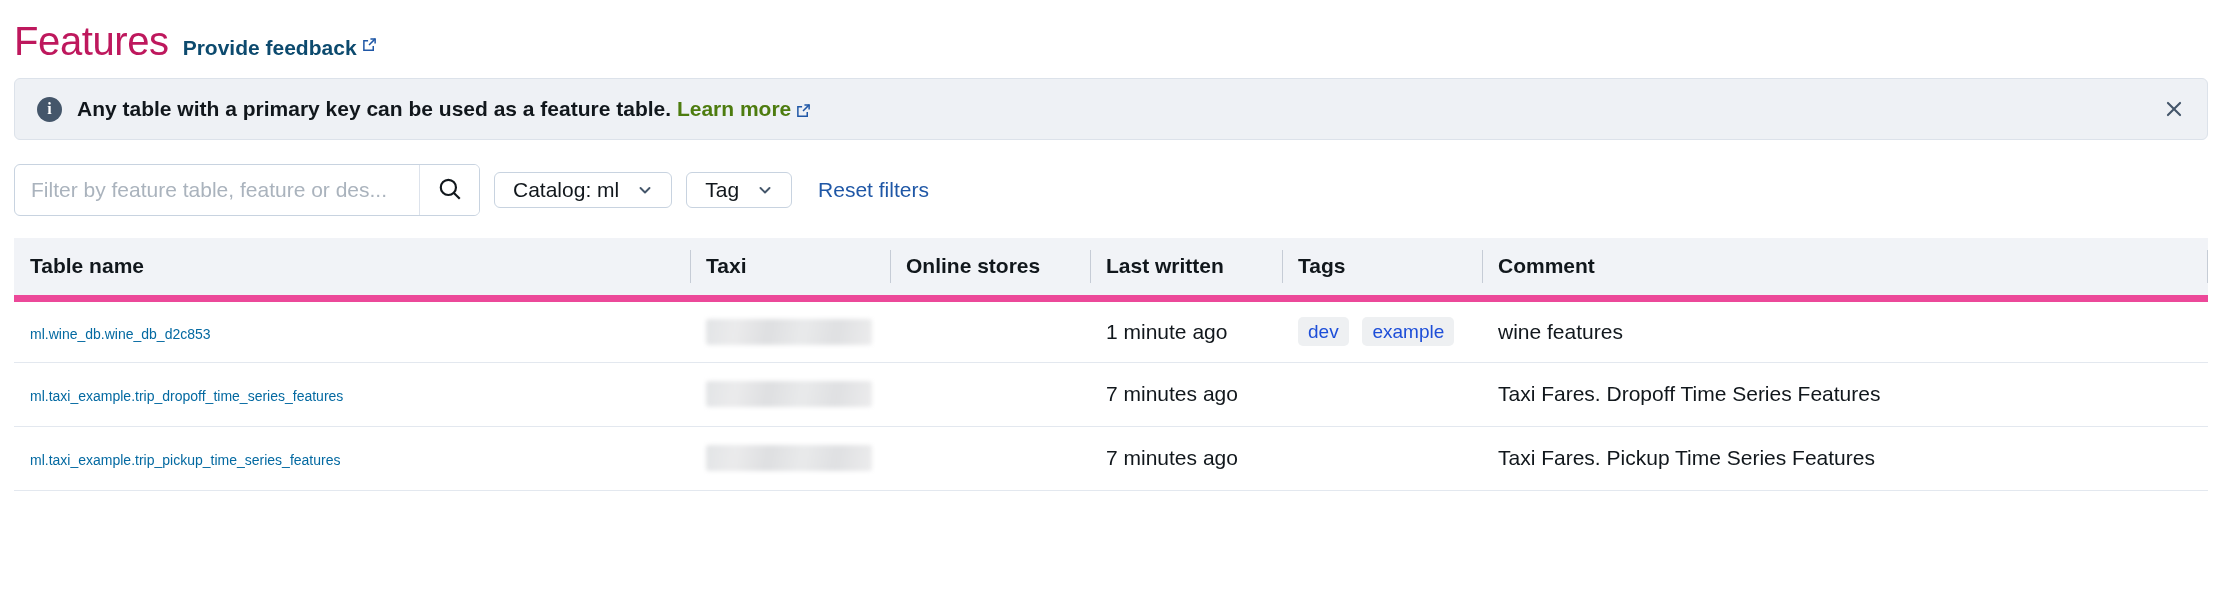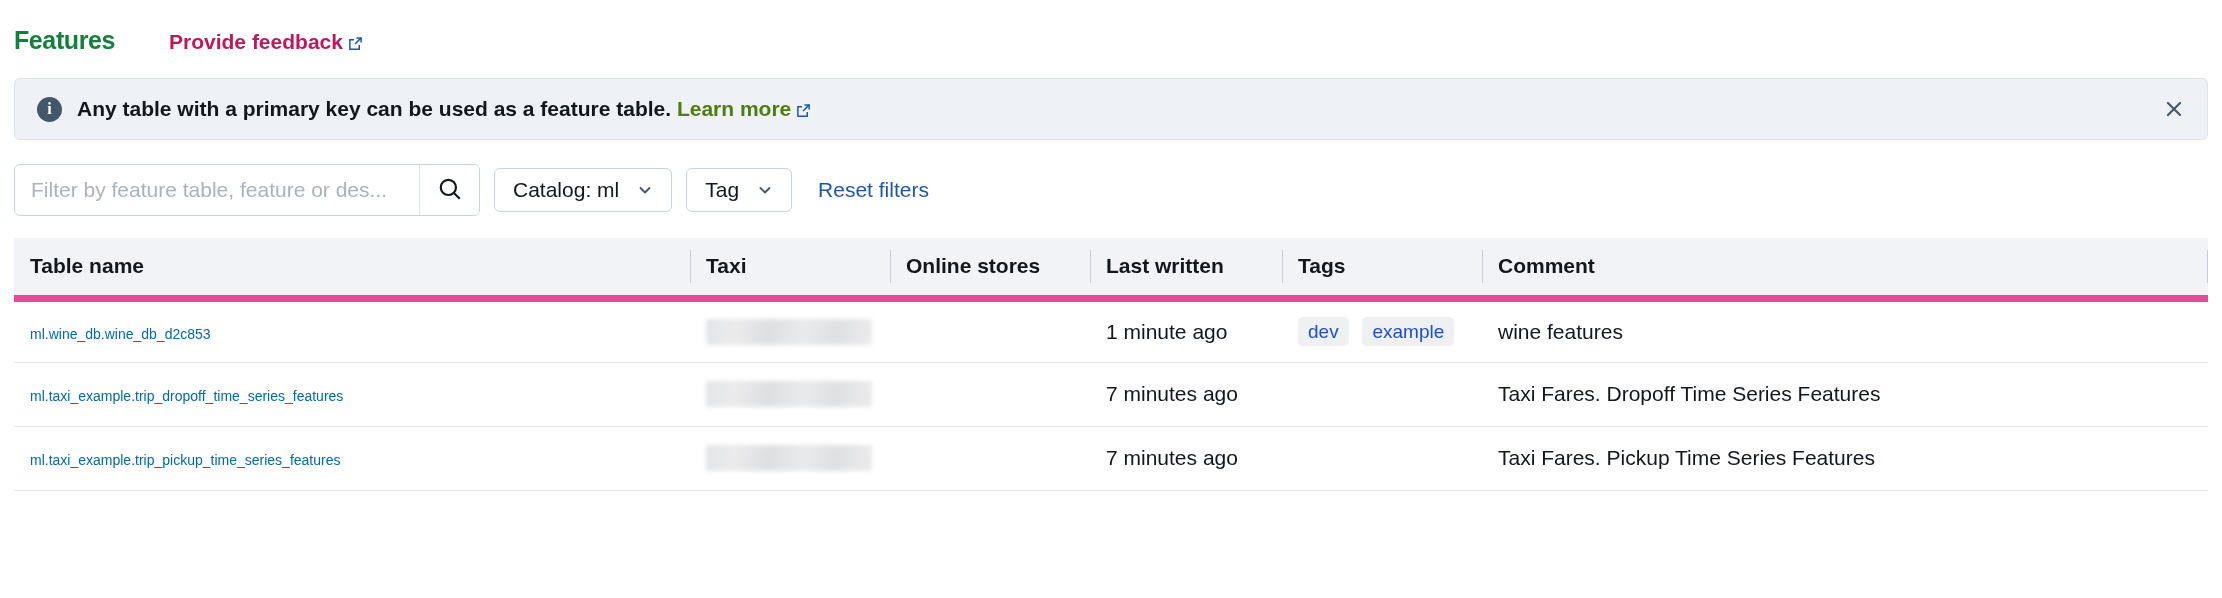--- a/index.html
+++ b/index.html
@@ -30,37 +30,36 @@
     height: 76px;
     padding-top: 6px;
     box-sizing: border-box;
   }
   .title-group {
     display: flex;
     align-items: baseline;
     gap: 14px;
   }
   .page-title {
-    font-size: 25px;
-    font-weight: 700;
+    font-size: 40px;
+    font-weight: 400;
     letter-spacing: -0.4px;
-    color: #15803d;
+    color: #be185d;
     line-height: 1;
   }
   .feedback-link {
     font-size: 21px;
     font-weight: 600;
-    color: #be185d;
+    color: #0c4a6e;
     text-decoration: none;
     display: inline-flex;
-    align-items: center;
+    align-items: flex-start;
     gap: 5px;
     cursor: pointer;
     white-space: nowrap;
-    margin-left: 40px;
   }
   .ext-icon {
     display: inline-block;
     width: 15px;
     height: 15px;
     position: relative;
     top: 1px;
   }
   .ext-icon svg { display: block; }
   .header-spacer { flex: 1 1 auto; }
@@ -177,21 +176,21 @@
     align-items: center;
     justify-content: center;
     cursor: pointer;
     color: #11171c;
   }
   .dropdown {
     display: inline-flex;
     align-items: center;
     justify-content: space-between;
     gap: 18px;
-    height: 44px;
+    height: 36px;
     box-sizing: border-box;
     padding: 0 18px;
     border: 1px solid #c8d3e0;
     border-radius: 6px;
     background: #ffffff;
     font-size: 21px;
     color: #11171c;
     cursor: pointer;
     white-space: nowrap;
   }

